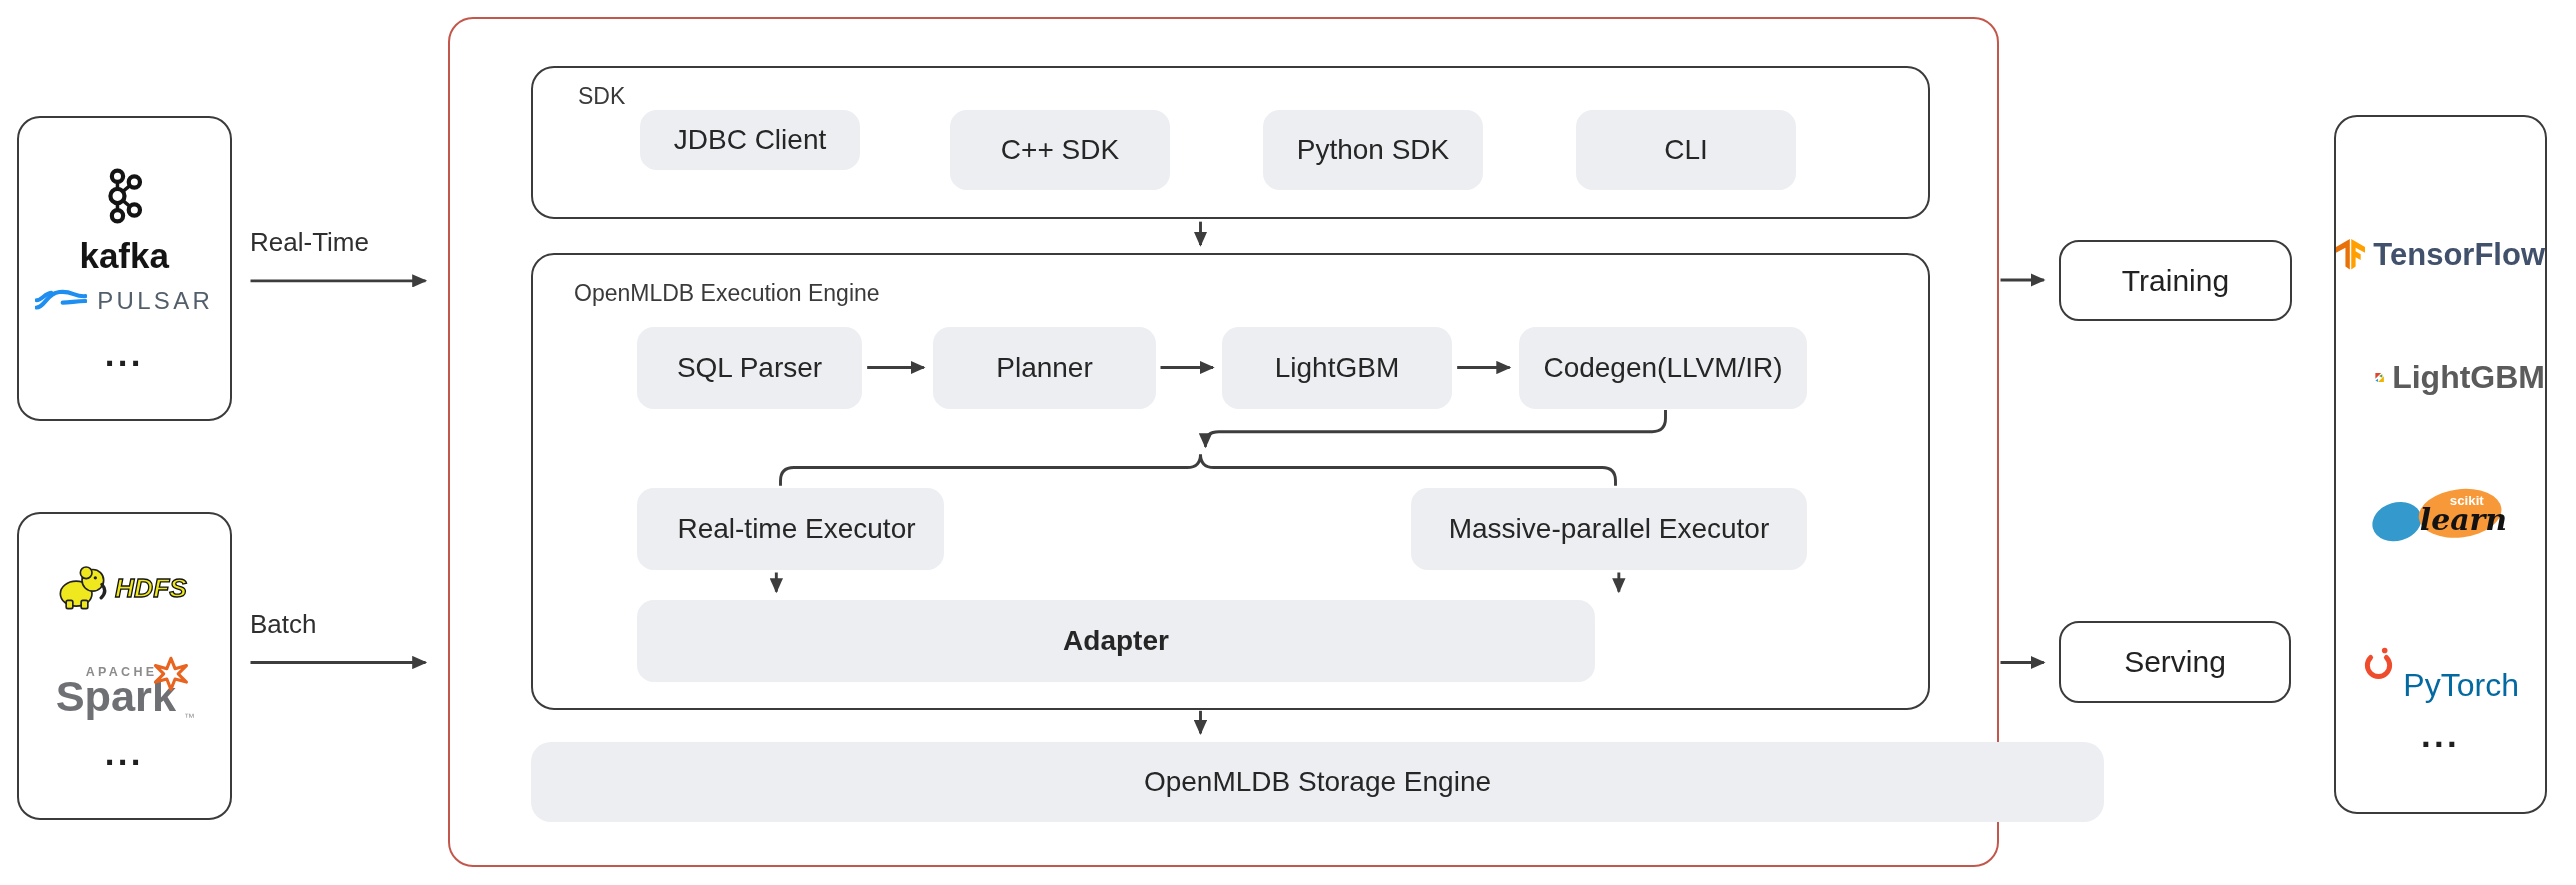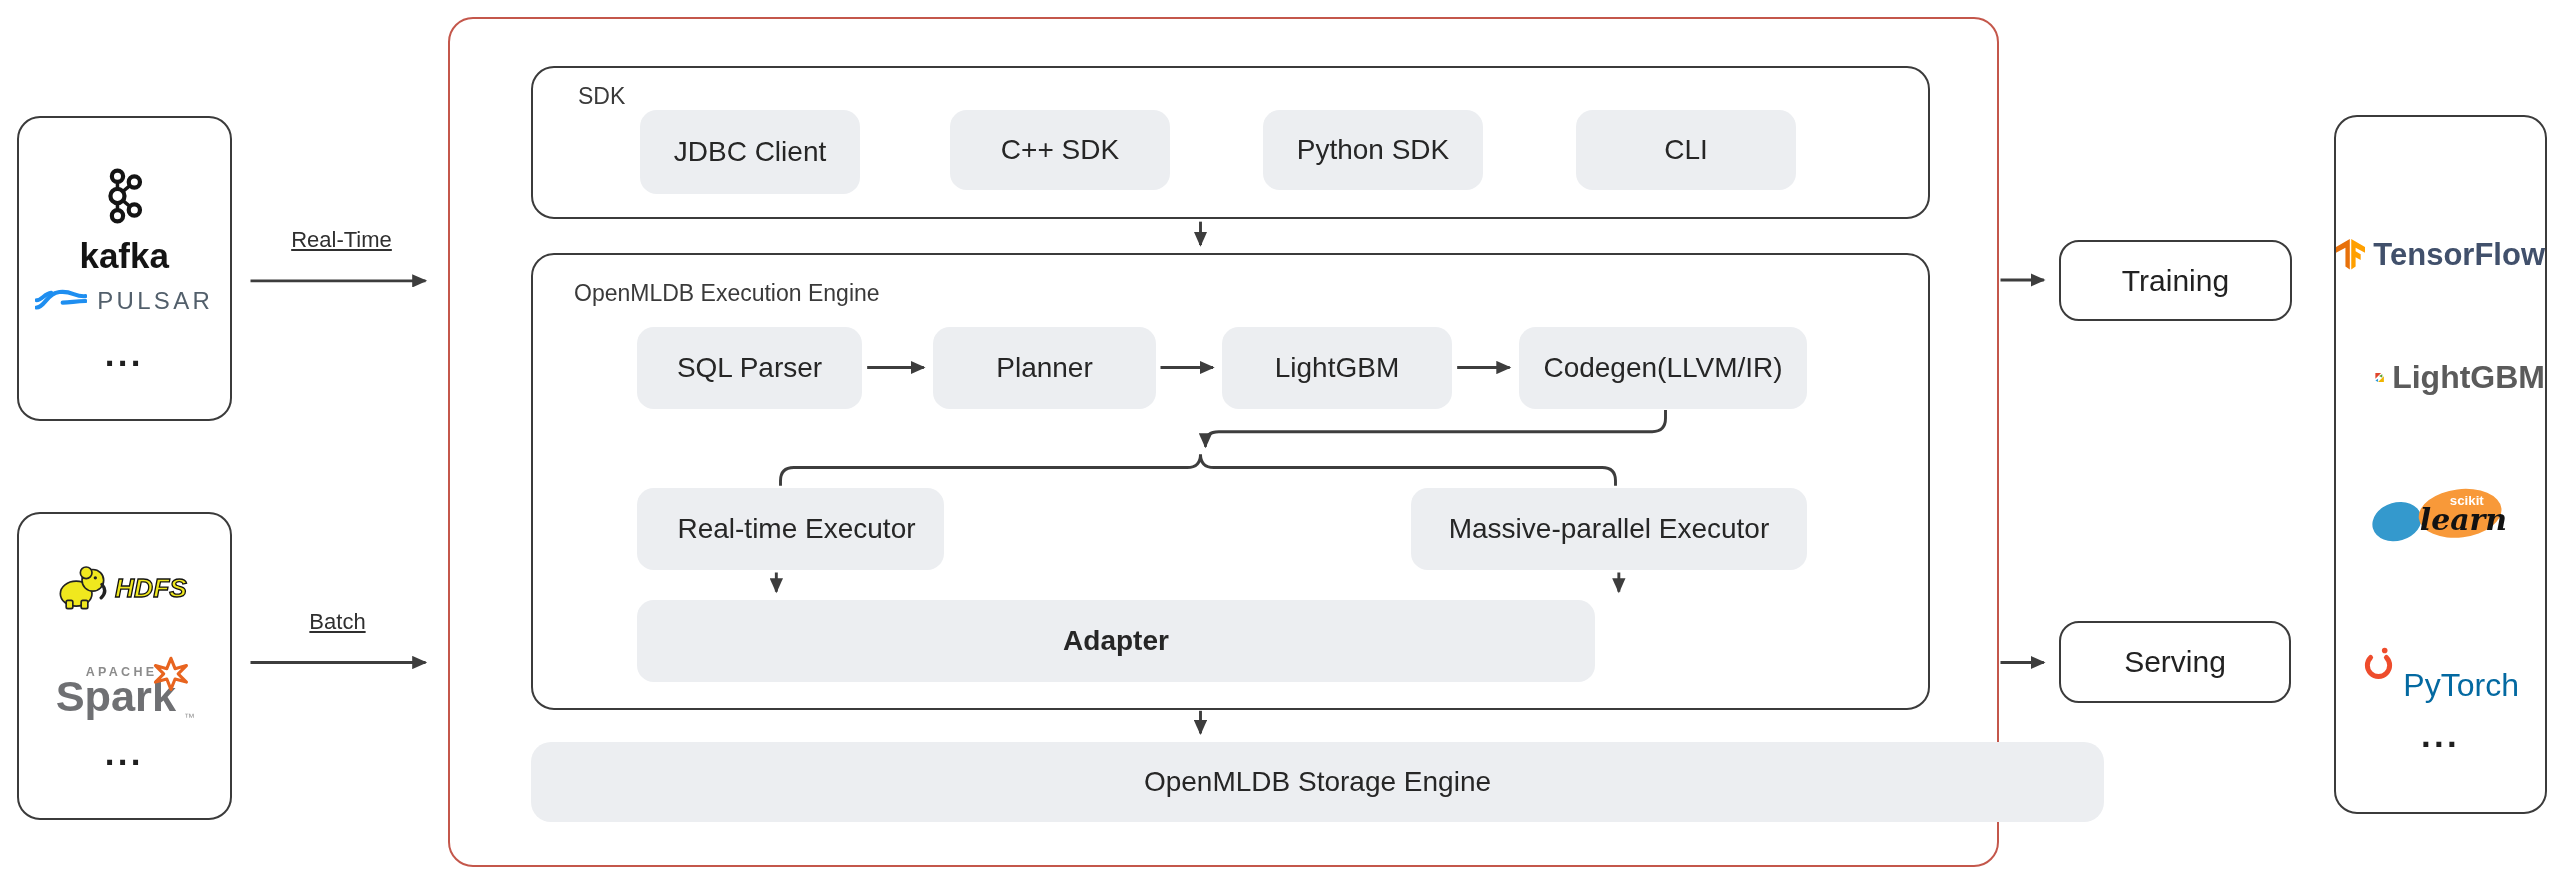--- a/index.html
+++ b/index.html
@@ -3,21 +3,21 @@
 <meta charset="utf-8">
 <style>
   html,body{margin:0;padding:0;background:#ffffff;}
   #canvas{position:relative;width:2576px;height:885px;background:#ffffff;
           font-family:"Liberation Sans",sans-serif;color:#2a2a2a;overflow:hidden;}
   .outline-box{position:absolute;background:#fff;border:2.5px solid #3b3b3b;border-radius:23px;box-sizing:border-box;}
   .red-box{position:absolute;border:2.5px solid #c4574b;border-radius:25px;box-sizing:border-box;background:#fff;}
   .pill{position:absolute;background:#eceef1;border-radius:16.7px;display:flex;align-items:center;justify-content:center;
         font-size:28px;color:#262626;box-sizing:border-box;}
   .box-title{position:absolute;font-size:23px;color:#3a3a3a;}
-  .flow-label{position:absolute;font-size:22px;color:#2f2f2f;text-align:center;text-decoration:underline;}
+  .flow-label{position:absolute;font-size:26px;color:#2f2f2f;text-align:left;}
   .side-node{position:absolute;background:#fff;border:2.5px solid #3b3b3b;border-radius:20px;display:flex;
              align-items:center;justify-content:center;font-size:30px;color:#222;box-sizing:border-box;}
   .logo-row{position:absolute;left:0;right:0;display:flex;align-items:center;justify-content:center;gap:10px;}
   .dots{font-size:35px;font-weight:bold;color:#1f1f1f;letter-spacing:3.3px;line-height:8.3px;}
   .kafka-word{font-size:35px;font-weight:bold;color:#141414;letter-spacing:0;}
   .pulsar-word{font-size:24px;font-weight:500;color:#525f6b;letter-spacing:3.3px;}
   .tf-word{font-size:31px;font-weight:bold;color:#41506b;}
   .lgbm-word{font-size:32px;font-weight:bold;color:#5b5b5b;}
   .pt-word{font-size:32px;color:#0369a1;margin-top:48px;}
   svg{display:block;}
@@ -91,21 +91,21 @@
     </div>
   </div>
 
   <div class="flow-label" style="left:250px;top:227px;width:183px;">Real-Time</div>
   <div class="flow-label" style="left:250px;top:609px;width:175px;">Batch</div>
 
   <div class="red-box" style="left:448px;top:16.7px;width:1551px;height:850px;"></div>
 
   <div class="outline-box" style="left:531px;top:66px;width:1399px;height:153px;"></div>
   <div class="box-title" style="left:578px;top:83px;">SDK</div>
-  <div class="pill" style="left:640px;top:110px;width:220px;height:84px;">JDBC Client</div>
+  <div class="pill" style="left:640px;top:110px;width:220px;height:60px;">JDBC Client</div>
   <div class="pill" style="left:950px;top:110px;width:220px;height:80px;">C++ SDK</div>
   <div class="pill" style="left:1263px;top:110px;width:220px;height:80px;">Python SDK</div>
   <div class="pill" style="left:1576px;top:110px;width:220px;height:80px;">CLI</div>
 
   <div class="outline-box" style="left:531px;top:253px;width:1399px;height:457px;"></div>
   <div class="box-title" style="left:574px;top:280px;">OpenMLDB Execution Engine</div>
 
   <div class="pill" style="left:637px;top:327px;width:225px;height:82px;">SQL Parser</div>
   <div class="pill" style="left:933px;top:327px;width:223px;height:82px;">Planner</div>
   <div class="pill" style="left:1222px;top:327px;width:230px;height:82px;">LightGBM</div>

